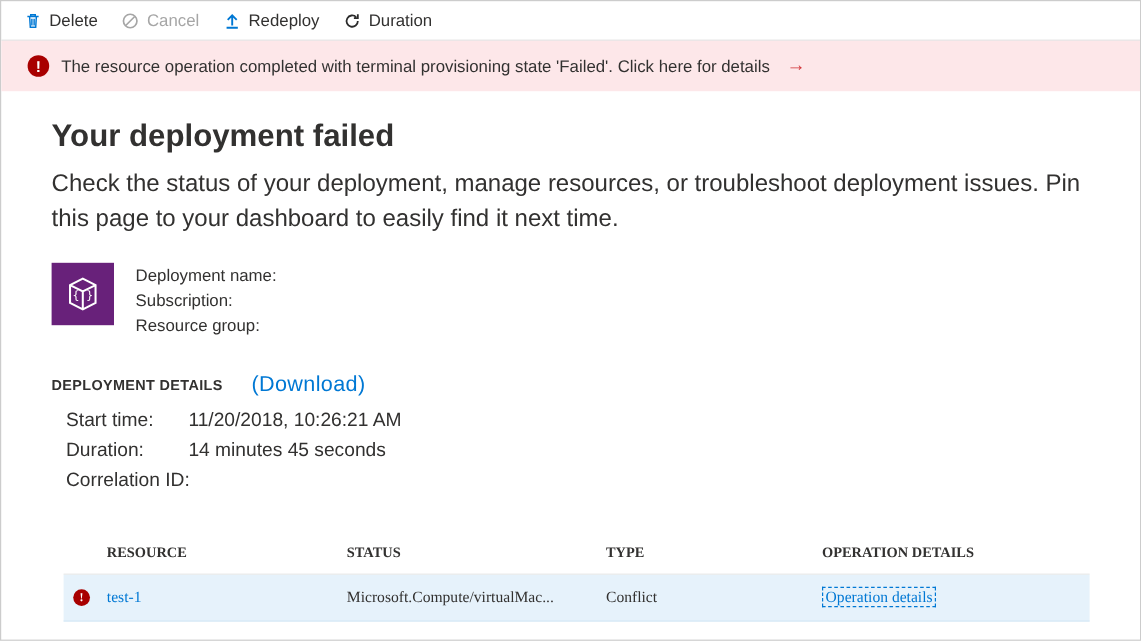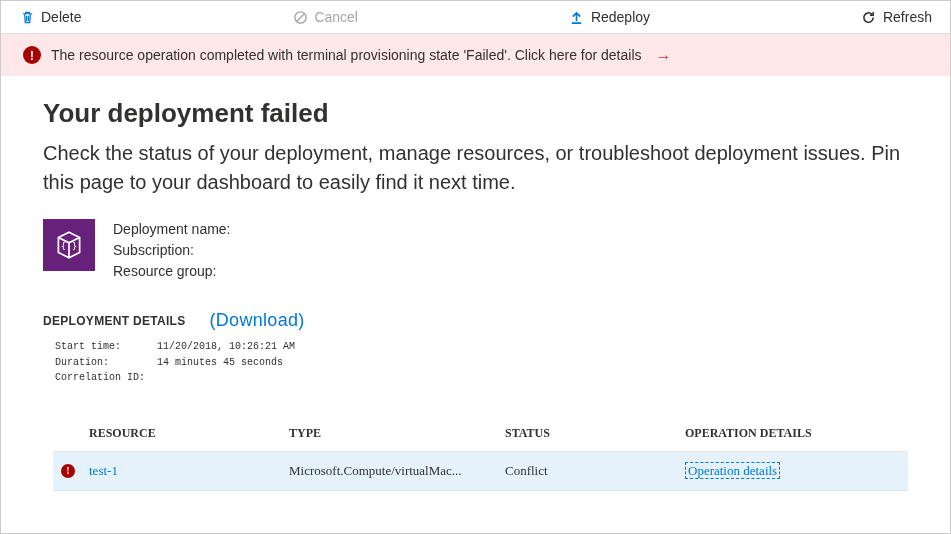--- a/index.html
+++ b/index.html
@@ -9,24 +9,23 @@
       color: #323130;
       background: #fff;
       width: 951px;
       height: 534px;
       overflow: hidden;
       border: 1px solid #ccc;
     }
     .toolbar {
       display: flex;
       align-items: center;
-      gap: 0;
+      gap: 19px;
       padding: 8px 18px;
       border-bottom: 1px solid #e1e1e1;
-      justify-content: space-between;
     }
     .tb-item {
       display: flex;
       align-items: center;
       gap: 6px;
       cursor: pointer;
       font-size: 14px;
     }
     .tb-item.disabled { color: #a6a6a6; cursor: default; }
     .tb-icon { width: 16px; height: 16px; display: inline-flex; align-items: center; justify-content: center; }
@@ -58,21 +57,21 @@
     .kv-block { font-size: 14px; line-height: 1.5; }
     .kv-row { display: flex; }
     .kv-label { min-width: 140px; }
     .section-header {
       font-size: 12px; font-weight: 600; letter-spacing: 0.3px;
       margin-bottom: 8px; text-transform: uppercase;
       display: flex; align-items: center; gap: 24px;
     }
     .link { color: #0078d4; cursor: pointer; }
     .link.dotted { border: 1px dashed #0078d4; padding: 0 2px; }
-    .detail-list { font-size: 10px; line-height: 1.55; padding-left: 12px; margin-bottom: 30px; font-family: Liberation Mono, monospace; }
+    .detail-list { font-size: 16px; line-height: 1.55; padding-left: 12px; margin-bottom: 30px; }
     .detail-row { display: flex; }
     .detail-label { min-width: 102px; }
     .table-wrap { margin-left: 10px; font-family: Liberation Serif, serif; }
     .table-head, .table-row {
       display: grid;
       grid-template-columns: 36px 200px 216px 180px 1fr;
       align-items: center;
       font-size: 13px;
     }
     .table-head {
@@ -124,21 +123,21 @@
         </svg>
     </span>
     <span>Redeploy</span>
   </div>
   <div class="tb-item">
     <span class="tb-icon">
       <svg width="15" height="15" viewBox="0 0 16 16">
           <path fill="none" stroke="#2b2b2b" stroke-width="1.6" d="M13 8a5 5 0 1 1-1.5-3.5M13 2v3.5H9.5"></path>
         </svg>
     </span>
-    <span>Refresh</span>
+    <span>Duration</span>
   </div>
 </div>
 
 <div class="error-banner">
   <div class="err-circle">!</div>
   <span>The resource operation completed with terminal provisioning state 'Failed'. Click here for details</span>
   <span class="err-arrow">→</span>
 </div>
 
 <div class="content">
@@ -183,22 +182,22 @@
     <div class="detail-row">
       <span class="detail-label">Correlation ID:</span>
       <span></span>
     </div>
   </div>
 
   <div class="table-wrap">
     <div class="table-head">
       <span></span>
       <span>RESOURCE</span>
+      <span>STATUS</span>
       <span>TYPE</span>
-      <span>STATUS</span>
       <span>OPERATION DETAILS</span>
     </div>
     <div class="table-row">
       <span class="status-dot">!</span>
       <span class="cell-link">test-1</span>
       <span class="truncate">Microsoft.Compute/virtualMac...</span>
       <span>Conflict</span>
       <span><span class="link dotted">Operation details</span></span>
     </div>
   </div>

